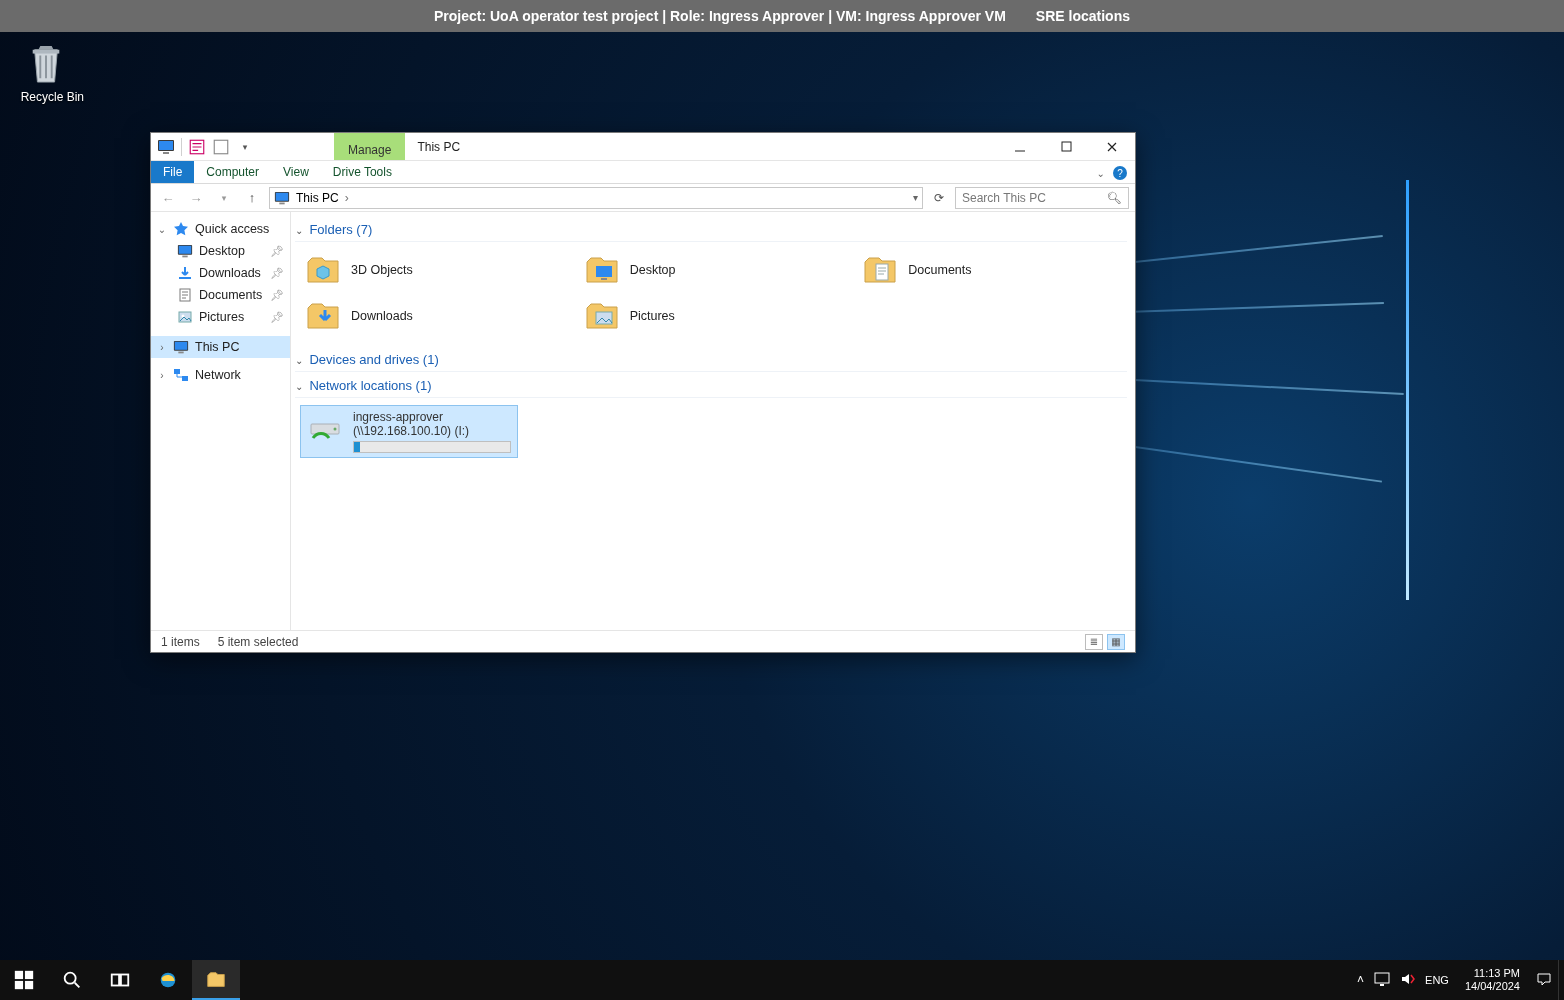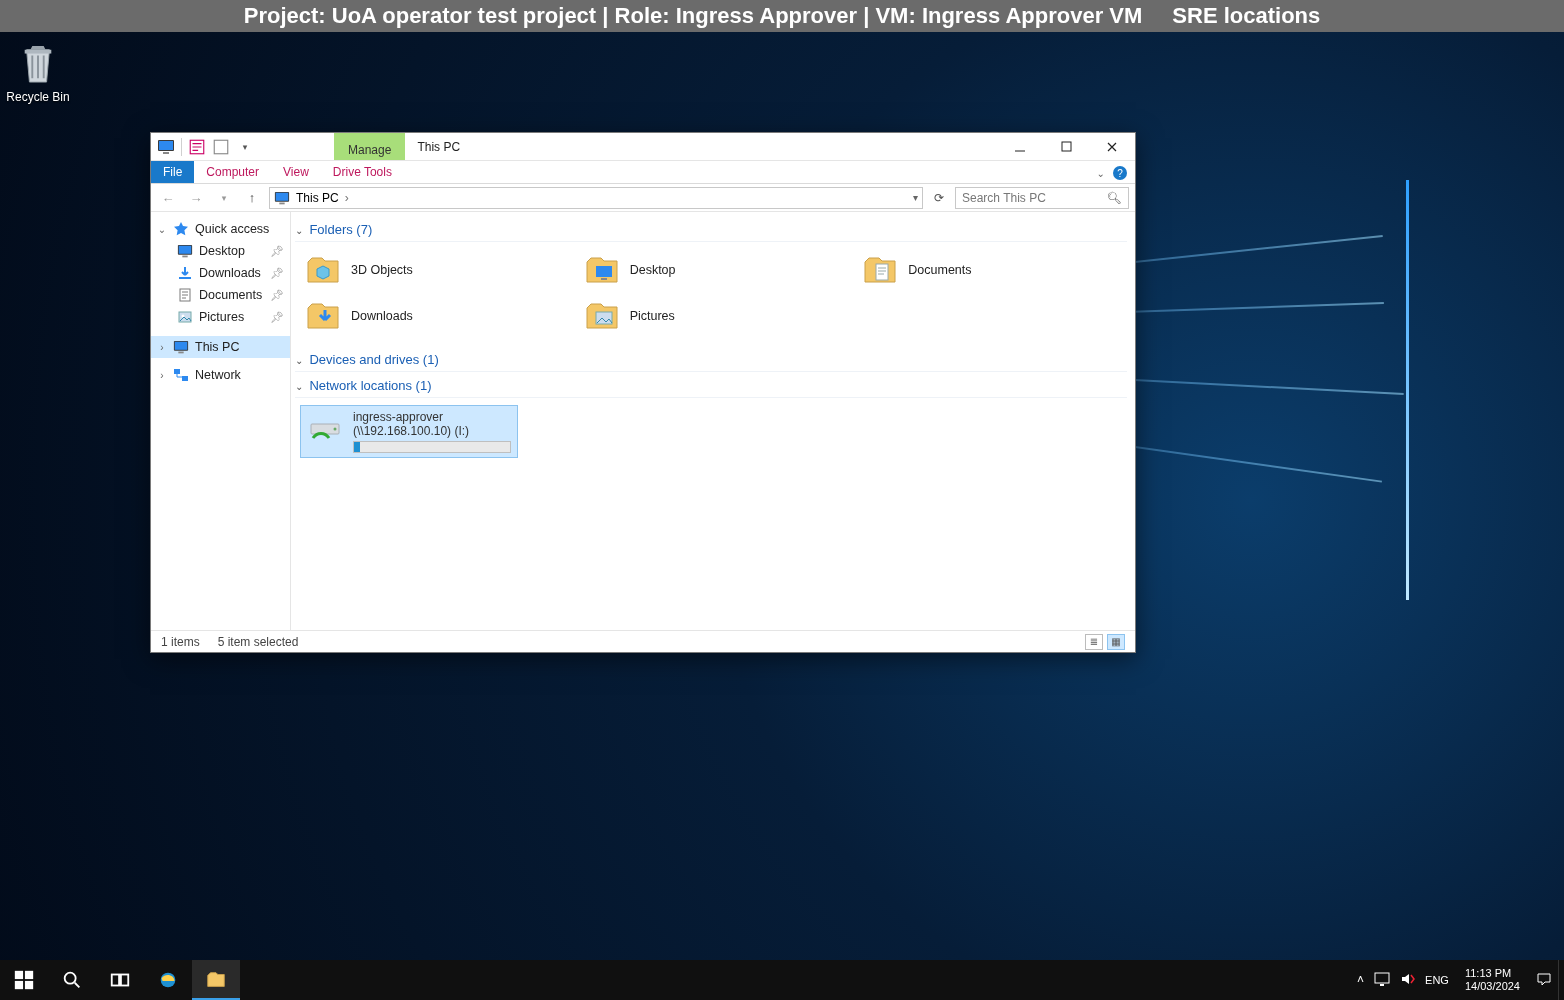--- a/index.html
+++ b/index.html
@@ -15,48 +15,48 @@
 .r2{top:110px; left:20px; width:460px; transform:rotate(-2deg);}
 .r3{top:180px; left:0; width:500px; transform:rotate(3deg);}
 .r4{top:250px; left:40px; width:440px; transform:rotate(8deg);}
 .vbar{position:absolute; right:155px; top:180px; width:3px; height:420px; background:linear-gradient(#2ea0ff, #bfe8ff);} 
 
 
 .infobar {
   position:absolute; top:0; left:0; right:0; height:32px;
   background:#6b6b6b;
   display:flex; align-items:center; justify-content:center;
-  color:#fff; font-weight:700; font-size:22px; font-family: Georgia, 'Times New Roman', serif;
+  color:#fff; font-weight:700; font-size:14px; font-family: Georgia, 'Times New Roman', serif;
   gap:30px;
 }
 .infobar .block{white-space:nowrap;}
 
 
-.desktop-icon { position:absolute; top:42px; left:0; width:76px; text-align:center; cursor:default;}
+.desktop-icon { position:absolute; top:42px; left:8px; width:76px; text-align:right; cursor:default;}
 .desktop-icon .bin { width:38px; height:44px; margin:0 auto 4px; position:relative;}
 .bin svg{width:100%;height:100%;}
 .desktop-icon .label{color:#fff; font-size:12px; text-shadow:0 1px 2px #000;}
 
 
 .win {
   position:absolute; left:150px; top:132px; width:986px; height:521px;
   background:#fff; border:1px solid #7a7a7a; box-shadow:0 6px 24px rgba(0,0,0,.5);
   display:flex; flex-direction:column;
 }
 .titlebar{height:28px; display:flex; align-items:stretch; background:#fff; border-bottom:1px solid #e5e5e5;}
 .titlebar .qat{display:flex; align-items:center; padding:0 6px; gap:6px;}
 .qat .ico{width:18px;height:18px;display:flex;align-items:center;justify-content:center;}
 .qat .sep{width:1px;height:18px;background:#d0d0d0;}
 .titlebar .ctx-tab{background:#a8de7a; color:#333; font-size:12px; display:flex;align-items:flex-end;justify-content:center; padding:0 14px 3px; margin-left:74px;}
 .titlebar .title{flex:1; display:flex; align-items:center; padding-left:12px; font-size:12px; color:#222;}
 .winbtns{display:flex;}
 .winbtns .b{width:46px; display:flex; align-items:center; justify-content:center; color:#222;}
 
 .ribbon-tabs{height:23px; display:flex; align-items:stretch; font-size:12px; border-bottom:1px solid #dadada; position:relative;}
-.ribbon-tabs .tab{padding:4px 12px 0; color:#be185d; cursor:default;}
+.ribbon-tabs .tab{padding:4px 12px 0; color:#14532d; cursor:default;}
 .ribbon-tabs .tab.file{background:#1979ca;color:#fff;}
 .ribbon-tabs .righthelp{margin-left:auto; padding:2px 8px 0; display:flex; gap:8px; align-items:center; color:#1979ca;}
 .chev{font-size:10px;color:#666;}
 
 .navbar{height:28px; display:flex; align-items:center; gap:6px; padding:0 6px; border-bottom:1px solid #e5e5e5;}
 .navbtn{width:22px;height:22px;display:flex;align-items:center;justify-content:center;color:#9a9a9a; font-size:13px;}
 .navbtn.enabled{color:#333;}
 .addr{flex:1; height:22px; border:1px solid #c8c8c8; display:flex; align-items:center; padding:0 4px; font-size:12px; gap:6px;}
 .addr .crumb::after{content:"›"; color:#777; margin-left:6px;}
 .addr .pcico{width:16px;height:14px;}
@@ -93,21 +93,21 @@
 .status{height:22px;border-top:1px solid #e5e5e5;display:flex;align-items:center;font-size:12px;color:#444;padding:0 10px; gap:18px;}
 .status .views{margin-left:auto; display:flex; gap:4px;}
 .status .vbtn{width:18px;height:16px;border:1px solid #bcbcbc;display:flex;align-items:center;justify-content:center;font-size:10px;color:#555;}
 .status .vbtn.active{background:#cde8ff;border-color:#8cc3ef;}
 
 
 .taskbar{position:absolute;left:0;right:0;bottom:0;height:40px;background:#101010;display:flex;align-items:stretch;color:#fff;}
 .taskbar .tb{width:48px;display:flex;align-items:center;justify-content:center;}
 .taskbar .tb.active{background:#2a2a2a; box-shadow:inset 0 -2px 0 #3aa0e9;}
 .taskbar .tray{margin-left:auto;display:flex;align-items:center;gap:10px;padding:0 6px;font-size:11px;}
-.taskbar .clock{text-align:left; line-height:13px; padding:0 6px;}
+.taskbar .clock{text-align:right; line-height:13px; padding:0 6px;}
 .taskbar .showdesk{width:6px;border-left:1px solid #333;}
 .tb svg{width:22px;height:22px;}
 
 
 .pcsvg rect.screen{fill:#2d89ef;} .pcsvg rect.bezel{fill:#3a3a3a;} .pcsvg rect.base{fill:#888;}
 </style>
 </head>
 <body>
 
 <div class="rays">
@@ -419,20 +419,20 @@
           <rect x="1" y="1" width="14" height="10" fill="none" stroke="#fff"></rect>
           <rect x="6" y="12" width="4" height="2" fill="#fff"></rect>
         </svg></span>
     <span><svg width="15" height="14">
           <path d="M2 5h3l4-3v10l-4-3H2z" fill="#fff"></path>
           <path d="M11 3l3 4-3 4" stroke="#e23" stroke-width="1.5" fill="none"></path>
         </svg></span>
     <span>ENG</span>
     <div class="clock">
       <div>11:13 PM</div>
-      <div>14/03/2024</div>
+      <div>14/04/2024</div>
     </div>
     <span><svg width="16" height="14">
           <path d="M2 2h12v8H9l-3 3v-3H2z" fill="none" stroke="#fff"></path>
         </svg></span>
   </div>
   <div class="showdesk"></div>
 </div>
 
 </body></html>

